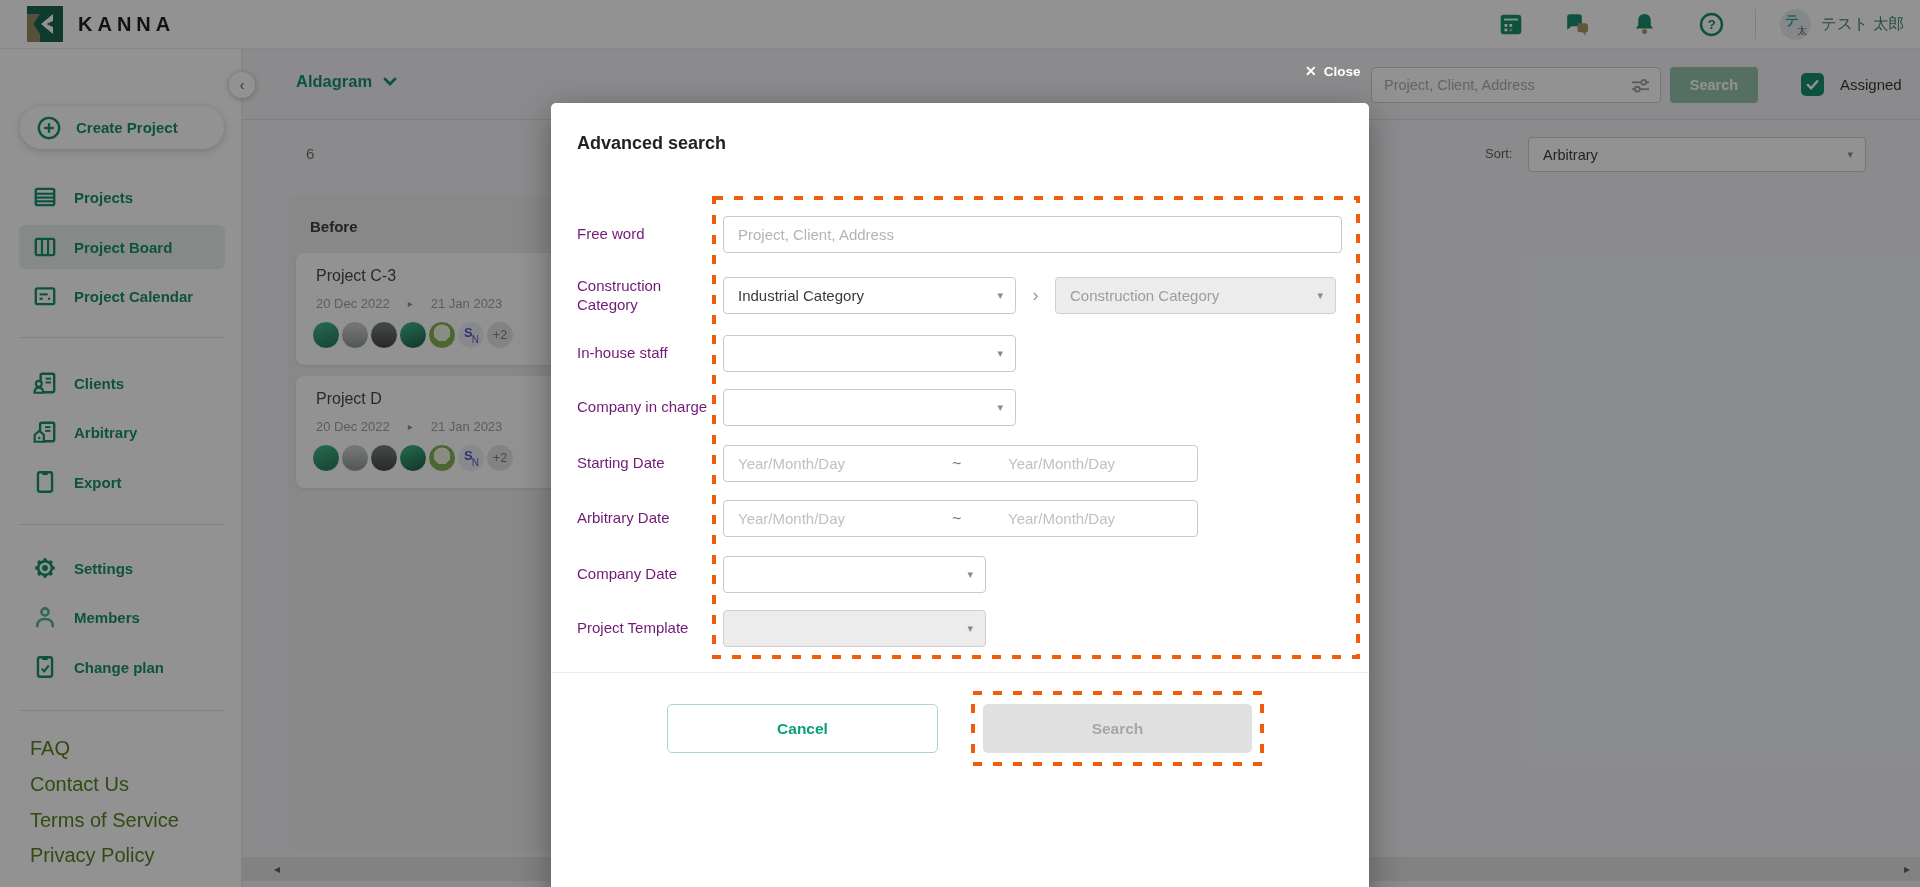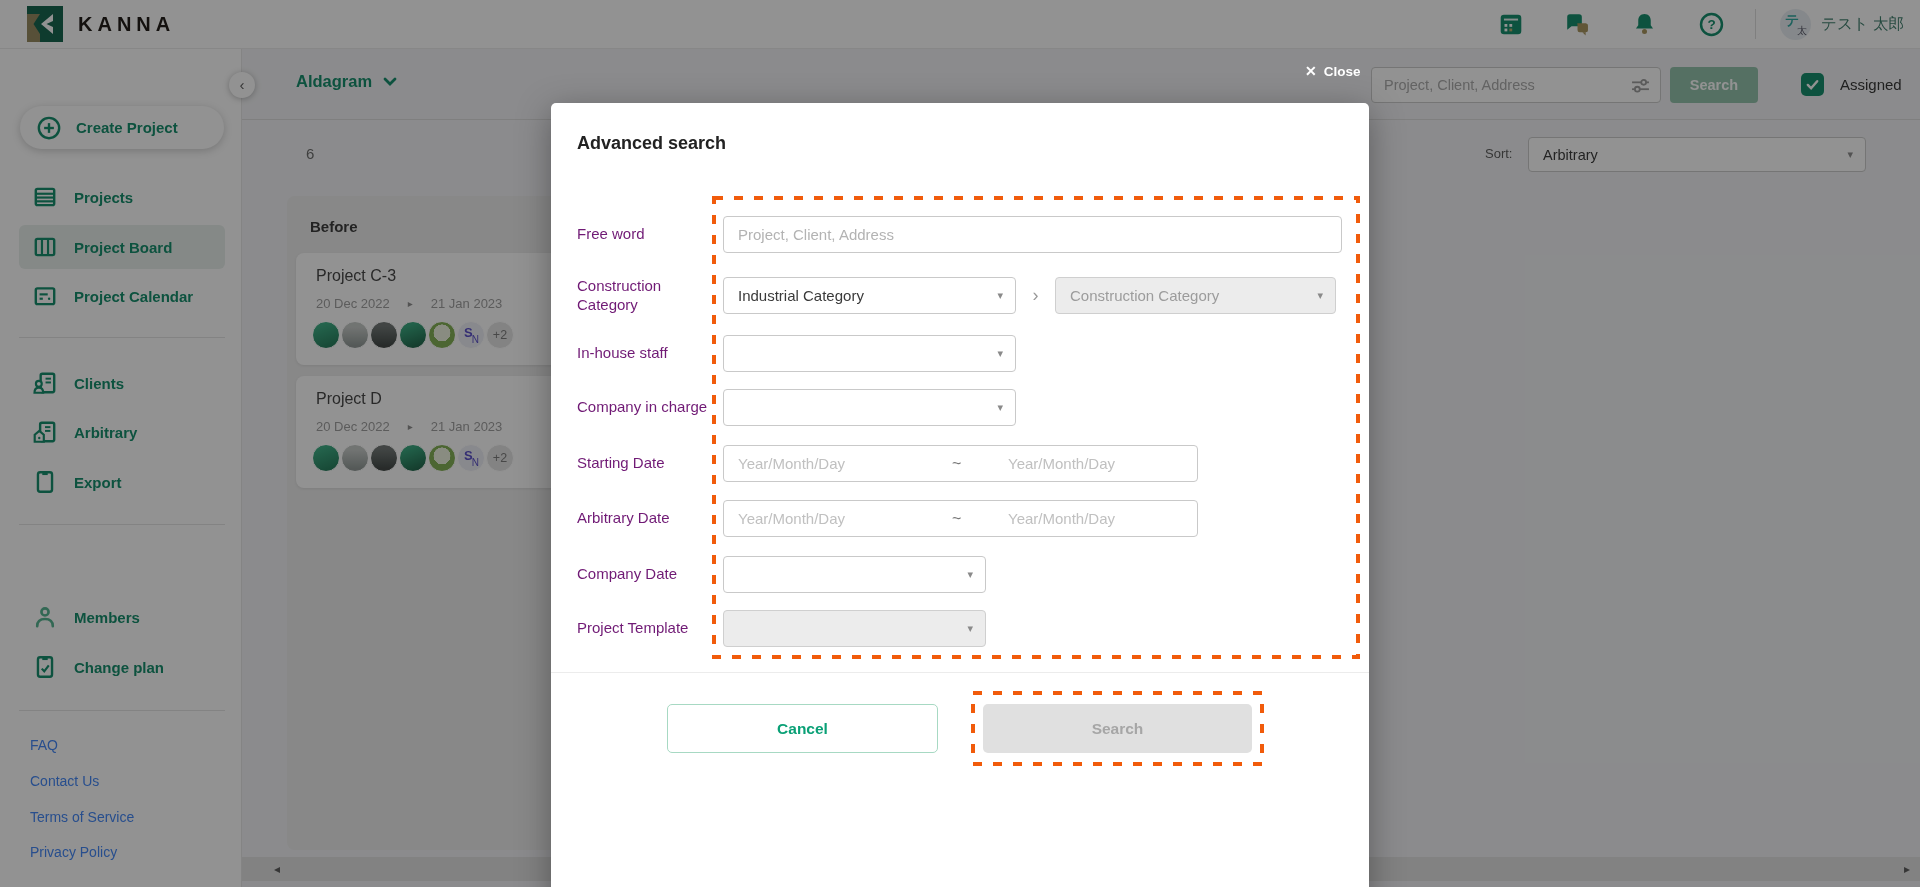--- a/index.html
+++ b/index.html
@@ -30,21 +30,21 @@
   .collapse { position:absolute; top:23px; left:229px; width:26px; height:26px; border-radius:50%;
     background:#fff; box-shadow:0 1px 6px rgba(0,0,0,.28); border:none; color:#555; font-size:15px;
     line-height:24px; cursor:pointer; z-index:3; }
   .create { position:absolute; left:20px; top:57px; width:204px; height:43px; border-radius:22px;
     background:#fff; border:none; box-shadow:0 2px 9px rgba(0,0,0,.2); display:flex; align-items:center;
     gap:14px; padding-left:16px; color:#0b8a66; font-weight:700; font-size:15px; cursor:pointer; }
   .navitem { position:absolute; left:19px; width:206px; height:44px; border-radius:6px; display:flex;
     align-items:center; gap:16px; padding-left:13px; color:#0b8a66; font-weight:700; font-size:15px; cursor:pointer; }
   .navitem.active { background:#e7efeb; }
   .sdivider { position:absolute; left:19px; width:206px; border-top:1px solid #e3e3e3; }
-  .flink { position:absolute; left:30px; color:#3b82f6; font-size:14px; cursor:pointer; }
+  .flink { position:absolute; left:30px; color:#4d7c0f; font-size:20px; cursor:pointer; }
 
   
   .main { position:absolute; left:242px; top:49px; right:0; bottom:0; background:#f2f3f5; }
   .workspace { position:absolute; left:54px; top:23px; display:flex; align-items:center; gap:11px;
     color:#0b8a66; font-weight:700; font-size:16.5px; cursor:pointer; }
   .topdivider { position:absolute; top:70px; left:0; right:0; border-top:1px solid #dcdcdc; }
   .searchbox { position:absolute; left:1129px; top:18px; width:290px; height:36px; background:#fff;
     border:1px solid #c9c9c9; border-radius:4px; display:flex; align-items:center; padding:0 10px 0 12px; }
   .searchbox input { border:none; outline:none; flex:1; font-size:14.5px; color:#333; background:transparent; font-family:inherit; }
   .searchbox input::placeholder { color:#a8a8a8; }
@@ -236,20 +236,37 @@
     <div class="navitem" style="top:411px">
       <svg width="26" height="26" viewBox="0 0 24 24">
         <rect x="5.5" y="3" width="13" height="18" rx="2" fill="none" stroke="#0b8a66" stroke-width="2.2"></rect>
         <rect x="9.5" y="3" width="5" height="2.6" fill="#0b8a66"></rect>
       </svg>
       <span>Export</span>
     </div>
 
     <div class="sdivider" style="top:475px"></div>
 
+    <div class="navitem" style="top:497px">
+      <svg width="26" height="26" viewBox="0 0 24 24">
+        <circle cx="12" cy="12" r="6.3" fill="none" stroke="#0b8a66" stroke-width="2.4"></circle>
+        <circle cx="12" cy="12" r="2.7" fill="#0b8a66"></circle>
+        <g stroke="#0b8a66" stroke-width="3">
+          <line x1="12" y1="5.5" x2="12" y2="3"></line>
+            <line x1="12" y1="18.5" x2="12" y2="21"></line>
+          <line x1="5.5" y1="12" x2="3" y2="12"></line>
+            <line x1="18.5" y1="12" x2="21" y2="12"></line>
+          <line x1="16.6" y1="7.4" x2="18.4" y2="5.6"></line>
+            <line x1="7.4" y1="16.6" x2="5.6" y2="18.4"></line>
+          <line x1="16.6" y1="16.6" x2="18.4" y2="18.4"></line>
+            <line x1="7.4" y1="7.4" x2="5.6" y2="5.6"></line>
+        </g>
+      </svg>
+      <span>Settings</span>
+    </div>
     <div class="navitem" style="top:546px">
       <svg width="26" height="26" viewBox="0 0 24 24">
         <circle cx="12" cy="7.3" r="3.3" fill="none" stroke="#4fb28c" stroke-width="2.4"></circle>
         <path d="M4.8 20.5c0-4.6 3.1-6.7 7.2-6.7s7.2 2.1 7.2 6.7" fill="none" stroke="#4fb28c" stroke-width="2.4" stroke-linecap="round"></path>
       </svg>
       <span>Members</span>
     </div>
     <div class="navitem" style="top:596px">
       <svg width="26" height="26" viewBox="0 0 24 24">
         <rect x="5.5" y="3" width="13" height="18" rx="2" fill="none" stroke="#0b8a66" stroke-width="2.2"></rect>

